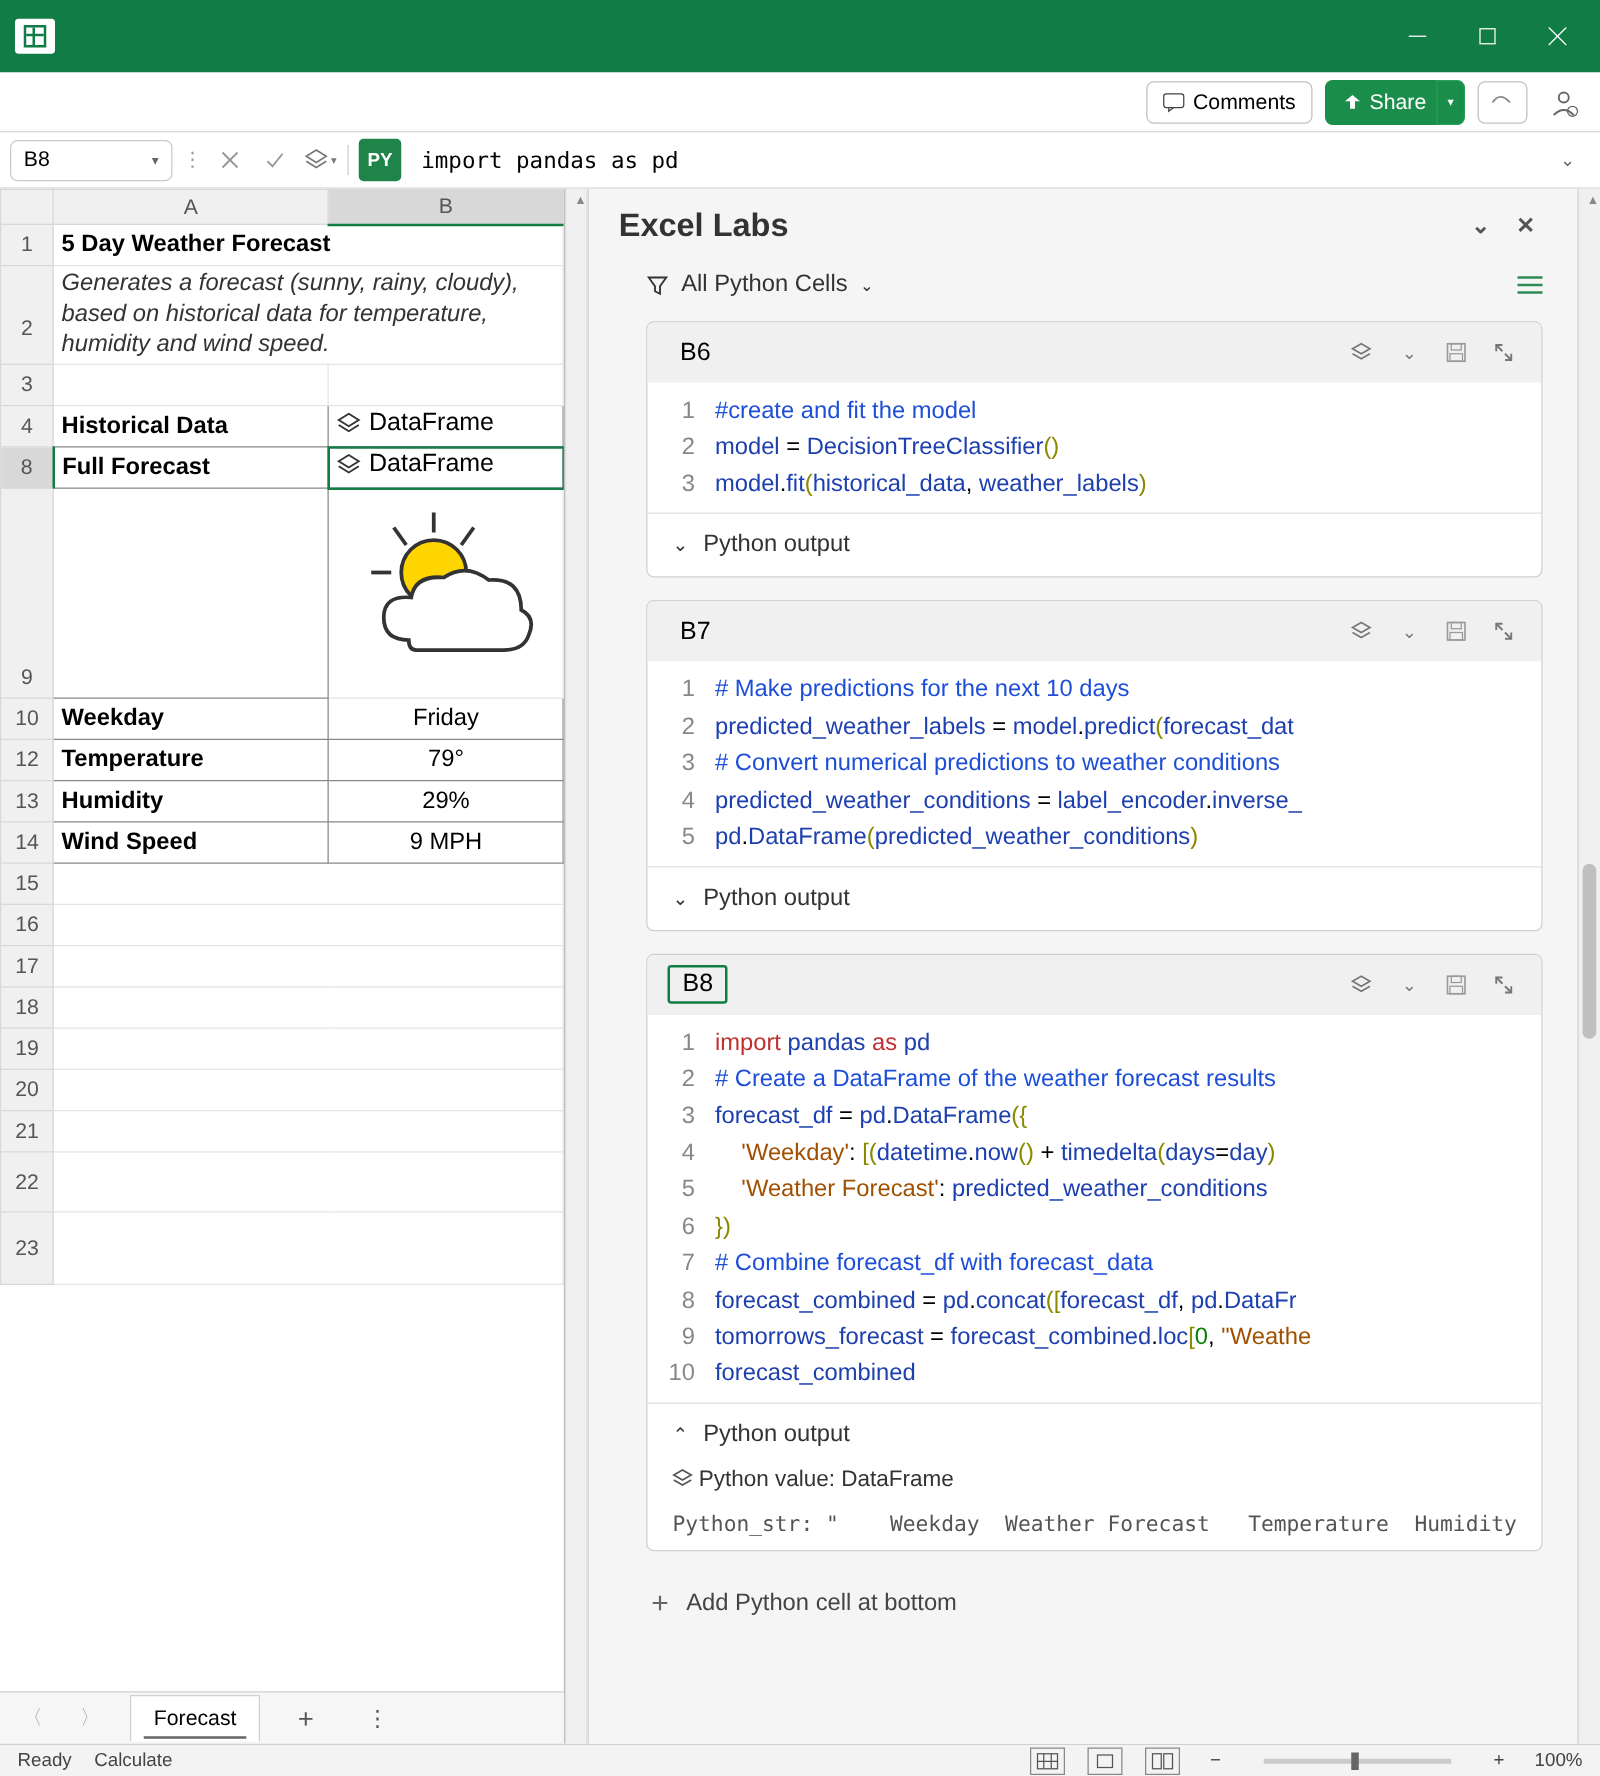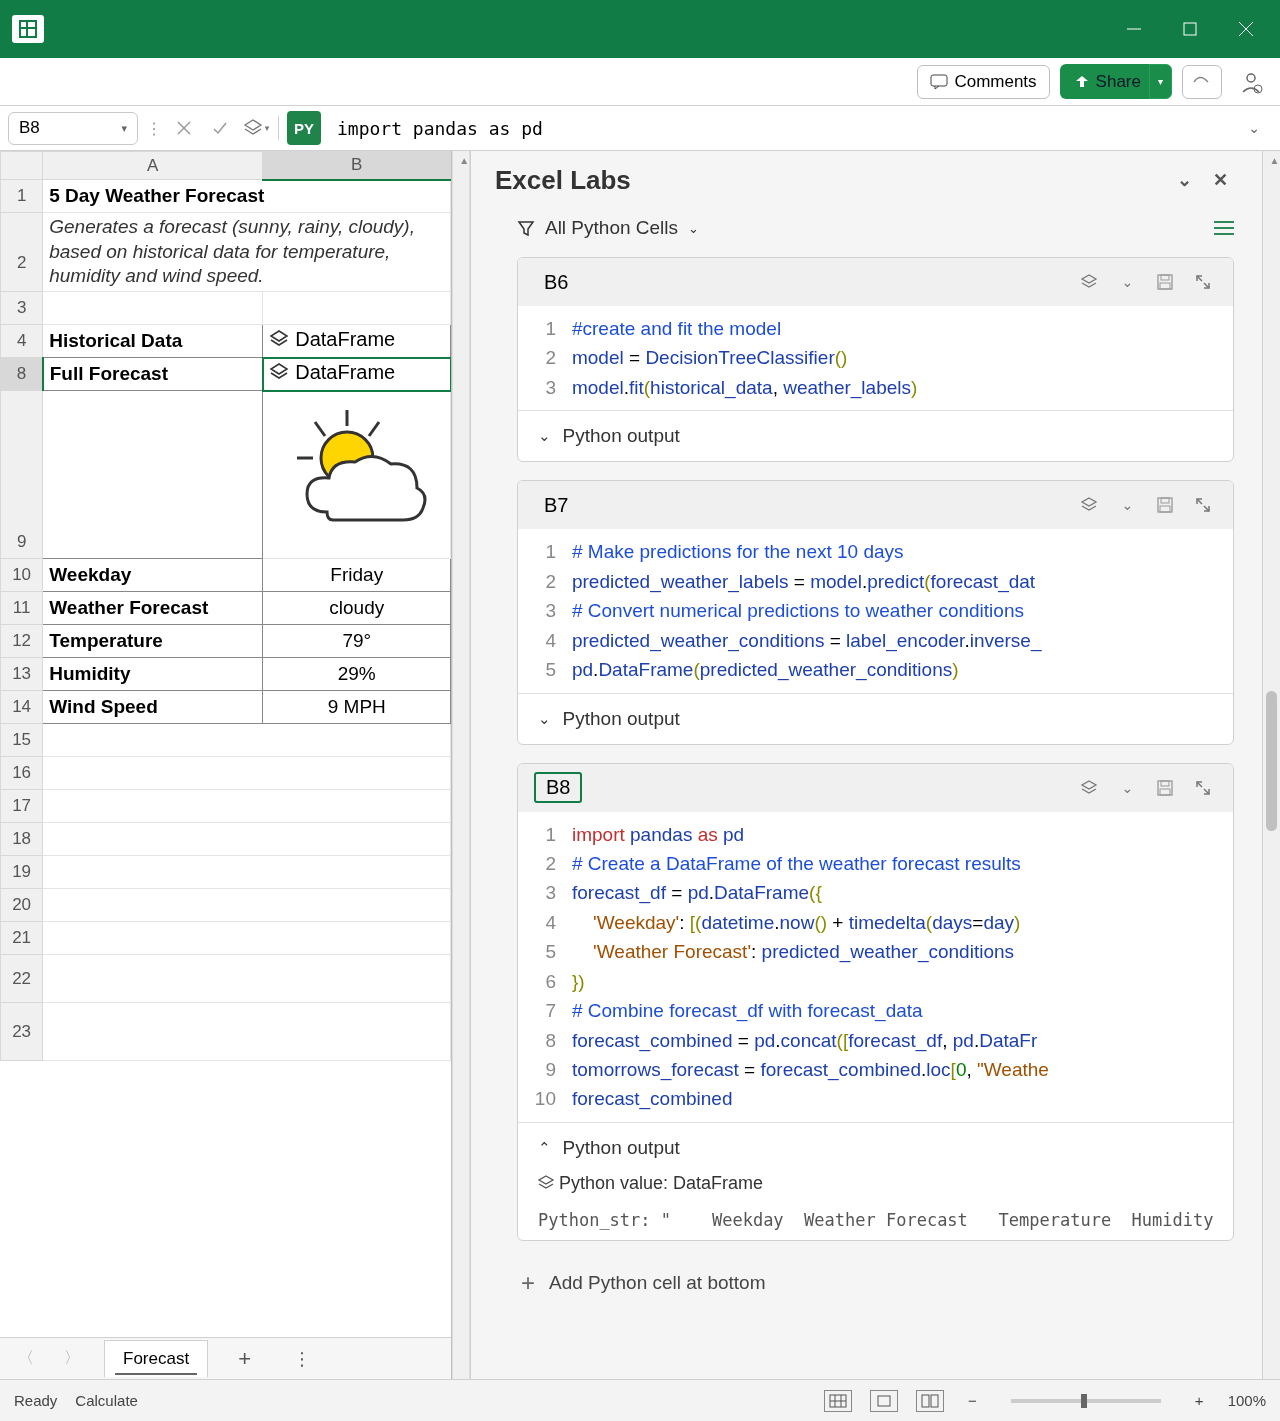--- a/index.html
+++ b/index.html
@@ -14,21 +14,21 @@
   .app-icon-inner::after { left:5px; top:0; bottom:0; width:2px; }
   .titlebar-spacer { flex: 1; }
   .win-btn { width: 56px; height: 58px; display: flex; align-items: center; justify-content: center; color: #fff; font-size: 14px; }
   .win-btn svg { width:14px; height:14px; stroke:#fff; fill:none; stroke-width:1; }
   
   
   .ribbon { background: #fff; height: 48px; display: flex; align-items: center; padding: 0 10px; border-bottom: 1px solid #d0d0d0; }
   .ribbon-tab { padding: 8px 16px; font-size: 18px; color: #333; cursor: pointer; }
   .ribbon-spacer { flex: 1; }
   .comments-btn { border: 1px solid #c0c0c0; border-radius: 6px; padding: 6px 12px; font-size: 17px; display: flex; align-items: center; gap: 6px; background:#fff; }
-  .share-btn { background: #1a8d4a; color: #0f172a; border-radius: 6px; padding: 6px 14px; font-size: 17px; margin-left: 10px; display: flex; align-items: center; gap: 6px; }
+  .share-btn { background: #1a8d4a; color: #ffffff; border-radius: 6px; padding: 6px 14px; font-size: 17px; margin-left: 10px; display: flex; align-items: center; gap: 6px; }
   .share-chev { border:1px solid #25a058; border-radius:0 6px 6px 0; background:#1a8d4a; padding:11px 8px; margin-left:-6px; color:#fff; font-size:10px;}
   .hist-btn { border:1px solid #c0c0c0; border-radius:6px; width:40px; height:34px; display:flex; align-items:center; justify-content:center; margin-left:10px; }
   .acct-btn { width:38px; height:38px; display:flex; align-items:center; justify-content:center; margin-left:10px; }
   
   
   .formula-row { background: #fff; height: 45px; display: flex; align-items: center; padding: 4px 8px; gap: 8px; border-bottom: 1px solid #d0d0d0; }
   .name-box { border: 1px solid #c9c9c9; border-radius: 6px; height: 33px; width: 130px; display: flex; align-items: center; padding: 0 10px; font-size: 17px; background:#fff; justify-content: space-between;}
   .name-box-chev { font-size: 11px; color:#666; }
   .fb-divider { width:1px; height:24px; background:#d0d0d0; }
   .fb-btn { width:28px; height:28px; display:flex; align-items:center; justify-content:center; color:#888; }
@@ -102,21 +102,21 @@
   .cc-output-data { font-family: Consolas, monospace; font-size:17px; color:#555; padding:4px 20px 10px 20px; white-space:pre; }
   
   .add-cell { display:flex; align-items:center; gap:14px; font-size:19px; color:#444; padding:10px 4px; }
   .plus { font-size:24px; color:#666; }
   
   
   .vscroll { width:20px; background:#f0f0f0; border-left:1px solid #d0d0d0; position:relative; }
   .vthumb-main { position:absolute; left:3px; right:3px; top:540px; height:140px; background:#c0c0c0; border-radius:7px; }
   
   
-  .status { height: 42px; background: #f3f3f3; border-top: 1px solid #d0d0d0; display: flex; align-items: center; padding: 0 14px; font-size: 15px; color: #444; gap: 18px; }
+  .status { height: 26px; background: #f3f3f3; border-top: 1px solid #d0d0d0; display: flex; align-items: center; padding: 0 14px; font-size: 15px; color: #444; gap: 18px; }
   .status-spacer { flex:1; }
   .view-btn { width:28px; height:22px; border:1px solid #888; display:flex; align-items:center; justify-content:center; }
   .zoom-slider { width:150px; height:4px; background:#ccc; position:relative; margin:0 10px; }
   .zoom-thumb { position:absolute; top:-5px; left:70px; width:6px; height:14px; background:#666; }
   
   svg { overflow: visible; }
 </style>
 </head>
 <body>
 
@@ -263,25 +263,20 @@
               <line x1="20" y1="56" x2="36" y2="56" stroke="#333" stroke-width="3"></line>
               <circle cx="70" cy="56" r="26" fill="#ffd500" stroke="#333" stroke-width="3"></circle>
               <path d="M50 110 Q30 110 30 92 Q30 74 52 76 Q55 58 78 60 Q96 48 114 62 Q140 60 140 86 Q152 92 146 106 Q142 118 126 118 L56 118 Q50 118 50 110 Z" fill="#fff" stroke="#333" stroke-width="3"></path>
             </svg>
           </td>
         </tr>
         <tr>
               <td class="row-hdr">10</td>
               <td class="cell bold db">Weekday</td>
               <td class="cell center db">Friday</td>
-            </tr>
-        <tr>
-              <td class="row-hdr">11</td>
-              <td class="cell bold db">Weather Forecast</td>
-              <td class="cell center db">cloudy</td>
             </tr>
         <tr>
               <td class="row-hdr">12</td>
               <td class="cell bold db">Temperature</td>
               <td class="cell center db">79°</td>
             </tr>
         <tr>
               <td class="row-hdr">13</td>
               <td class="cell bold db">Humidity</td>
               <td class="cell center db">29%</td>

